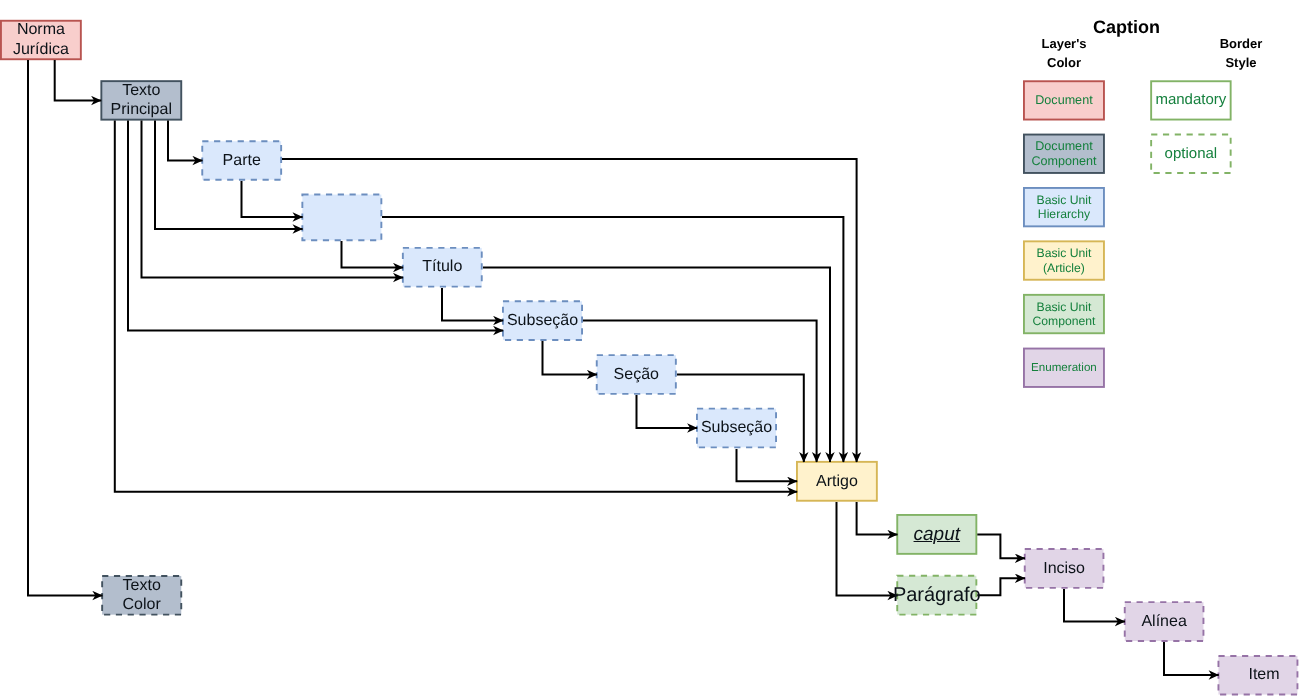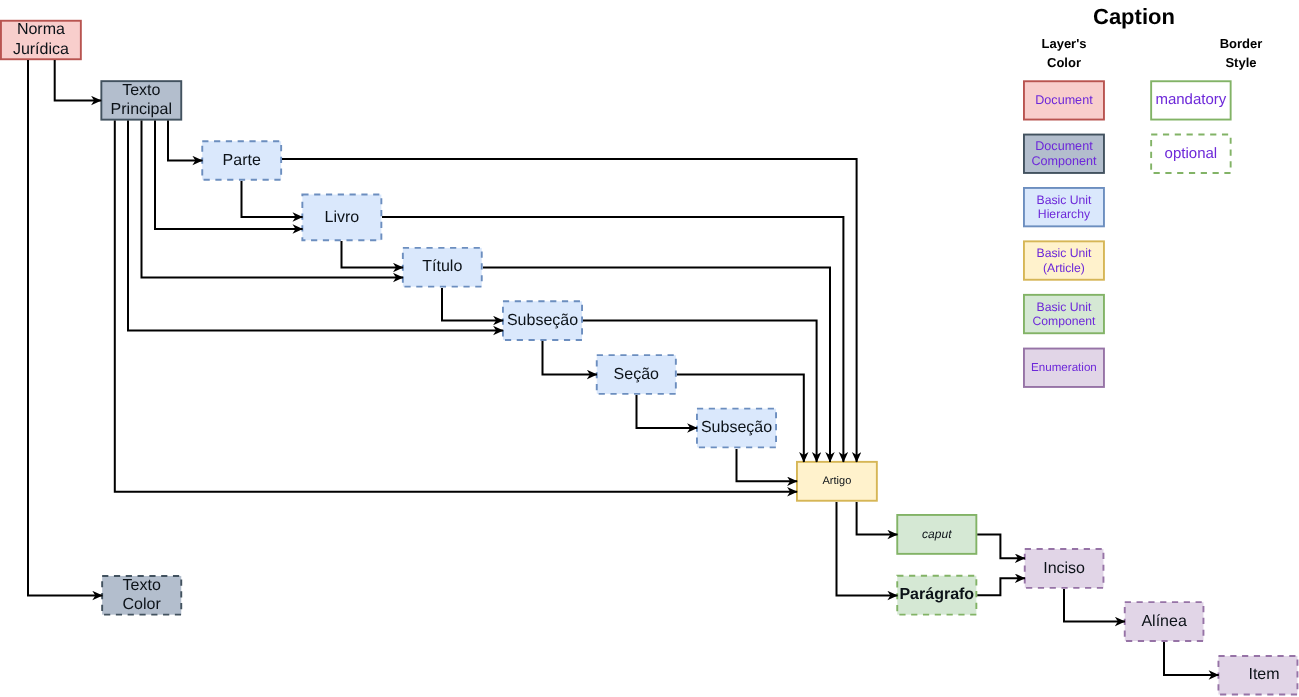--- a/index.html
+++ b/index.html
@@ -13,21 +13,21 @@
   #shapes{z-index:1}
   #edges{z-index:2}
   #nodes,#legend{position:absolute;left:0;top:0;width:1299px;height:697px;z-index:3;
                  transform:translateZ(0);}
   .node{position:absolute;box-sizing:border-box;display:flex;align-items:center;
         justify-content:center;text-align:center;line-height:1.22;
         color:#0c1218;font-size:16px;}
   .node span,.legend-box span,.legend-title span{display:block;}
   .legend-title{position:absolute;font-weight:bold;text-align:center;color:#000;}
   .legend-box{position:absolute;box-sizing:border-box;display:flex;align-items:center;
-              justify-content:center;text-align:center;line-height:1.19;color:#6d28d9;}
+              justify-content:center;text-align:center;line-height:1.19;color:#15803d;}
 </style>
 </head>
 <body>
 
 <div id="stage">
   <svg class="layer" id="shapes" viewBox="0 0 1299 697">
     <g id="shape-rects">
         <rect x="0.95" y="20.75" width="79.89999999999999" height="38.5" fill="#f8cecc" stroke="#b85450" stroke-width="1.9"></rect>
         <rect x="101.35000000000001" y="81.15" width="79.89999999999999" height="38.5" fill="#b3becd" stroke="#42525f" stroke-width="1.9"></rect>
         <rect x="102.15" y="575.95" width="79.1" height="38.7" fill="#b3becd" stroke="#42525f" stroke-width="1.9" stroke-dasharray="6.2 5.6"></rect>
@@ -103,56 +103,51 @@
         <div>
           <span>Texto</span>
           <span>Color</span>
         </div>
       </div>
       <div class="node" style="left: 201.3px; top: 140.3px; width: 80.8px; height: 40.4px; font-size: 16px;">
         <div>
           <span>Parte</span>
         </div>
       </div>
-      <div class="node" style="left: 301.4px; top: 193.6px; width: 80.9px; height: 47.6px; font-size: 16px;">
-        <div>
-          <span>Livro</span>
-        </div>
-      </div>
       <div class="node" style="left: 401.9px; top: 246.9px; width: 80.8px; height: 40.7px; font-size: 16px;">
         <div>
           <span>Título</span>
         </div>
       </div>
       <div class="node" style="left: 502px; top: 300.3px; width: 81px; height: 40.7px; font-size: 16px;">
         <div>
           <span>Subseção</span>
         </div>
       </div>
       <div class="node" style="left: 595.8px; top: 354.2px; width: 81px; height: 40.6px; font-size: 16px; text-align: right;">
         <div>
           <span>Seção</span>
         </div>
       </div>
       <div class="node" style="left: 696px; top: 407.7px; width: 81px; height: 40.6px; font-size: 16px;">
         <div>
           <span>Subseção</span>
         </div>
       </div>
-      <div class="node" style="left: 796px; top: 460.9px; width: 81.8px; height: 40.8px; font-size: 11px;">
+      <div class="node" style="left: 796px; top: 460.9px; width: 81.8px; height: 40.8px; font-size: 16px;">
         <div>
           <span>Artigo</span>
         </div>
       </div>
-      <div class="node" style="left: 896.3px; top: 514px; width: 81px; height: 40.8px; font-size: 12px; font-style: italic;">
+      <div class="node" style="left: 896.3px; top: 514px; width: 81px; height: 40.8px; font-size: 19px; font-style: italic; text-decoration: underline;">
         <div>
           <span>caput</span>
         </div>
       </div>
-      <div class="node" style="left: 896.3px; top: 574.8px; width: 81px; height: 40.8px; font-size: 16px; font-weight: bold;">
+      <div class="node" style="left: 896.3px; top: 574.8px; width: 81px; height: 40.8px; font-size: 20px;">
         <div>
           <span>Parágrafo</span>
         </div>
       </div>
       <div class="node" style="left: 1023.8px; top: 548px; width: 80.6px; height: 40.8px; font-size: 16px;">
         <div>
           <span>Inciso</span>
         </div>
       </div>
       <div class="node" style="left: 1123.8px; top: 601.2px; width: 80.6px; height: 40.8px; font-size: 16px;">
@@ -160,21 +155,21 @@
           <span>Alínea</span>
         </div>
       </div>
       <div class="node" style="left: 1217.5px; top: 655px; width: 93px; height: 40.5px; font-size: 16px;">
         <div>
           <span>Item</span>
         </div>
       </div>
     </div>
   <div id="legend">
-    <div class="legend-title" id="legend-caption" style="left: 1093px; top: 4px; font-size: 22px;">Caption</div>
+    <div class="legend-title" id="legend-caption" style="left: 1093px; top: 17px; font-size: 18px;">Caption</div>
     <div class="legend-title" id="legend-header-1" style="left: 1023px; top: 33.6px; width: 82px; font-size: 13px; line-height: 1.508;">
         <span>Layer's</span>
         <span>Color</span>
       </div>
     <div class="legend-title" id="legend-header-2" style="left: 1200px; top: 33.6px; width: 82px; font-size: 13px; line-height: 1.508;">
         <span>Border</span>
         <span>Style</span>
       </div>
   <div class="legend-box" style="left: 1023px; top: 80.3px; width: 81.9px; height: 40.2px; font-size: 12.6px;">
         <div>

